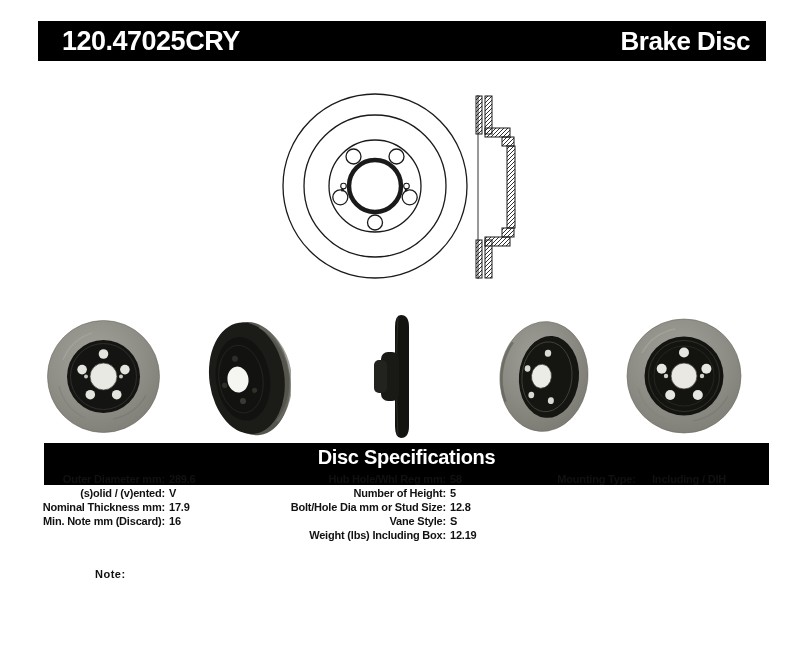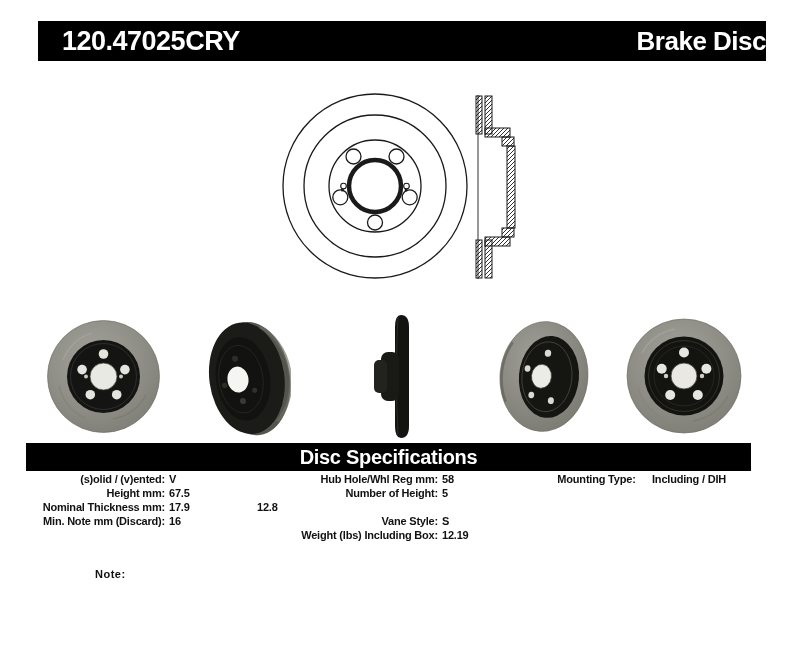--- a/index.html
+++ b/index.html
@@ -5,43 +5,43 @@
   html,body{margin:0;padding:0;background:#ffffff;}
   .page{
     position:relative;width:800px;height:655px;background:#ffffff;
     font-family:"Liberation Sans","DejaVu Sans",sans-serif;overflow:hidden;
   }
   
   .header-bar{
     position:absolute;left:38px;top:21px;width:728px;height:40px;
     background:#000000;color:#ffffff;
     display:flex;align-items:center;justify-content:space-between;
-    padding:0 0 0 24px;box-sizing:border-box;
+    padding:0 16px 0 24px;box-sizing:border-box;
   }
   .part-number{font-size:27px;font-weight:bold;letter-spacing:-0.5px;}
   .product-type{font-size:26px;font-weight:bold;letter-spacing:-0.5px;margin-left:40px;}
   
   .drawing-front{position:absolute;left:280px;top:91px;width:190px;height:190px;}
   .drawing-section{position:absolute;left:468px;top:92px;width:56px;height:190px;}
   
   .photo{position:absolute;}
   .photo-1{left:47px;top:320px;width:113px;height:113px;}
   .photo-2{left:207px;top:319px;width:84px;height:119px;}
   .photo-3{left:370px;top:313px;width:47px;height:127px;}
   .photo-4{left:498px;top:320px;width:92px;height:113px;}
   .photo-5{left:625px;top:318px;width:118px;height:116px;}
   
   .spec-bar{
-    position:absolute;left:26px;top:443px;width:725px;height:28px;
+    position:absolute;left:44px;top:443px;width:725px;height:42px;
     background:#000000;color:#ffffff;text-align:center;
     font-size:20px;font-weight:bold;line-height:28px;letter-spacing:-0.3px;
   }
   .spec-col{position:absolute;top:472px;color:#111111;}
   .spec-col-1{left:40px;width:230px;}
-  .spec-col-2{left:253px;width:290px;}
+  .spec-col-2{left:261px;width:290px;}
   .spec-col-3{left:545px;width:235px;}
   .spec-row{display:flex;line-height:14px;font-size:11px;font-weight:bold;letter-spacing:-0.2px;}
   .spec-label{text-align:right;white-space:nowrap;}
   .spec-col-1 .spec-label{width:125px;}
   .spec-col-2 .spec-label{width:185px;}
   .spec-col-3 .spec-label{width:103px;text-align:center;}
   .spec-value{margin-left:4px;white-space:nowrap;}
   
   .note-label{
     position:absolute;left:95px;top:568px;
@@ -193,47 +193,48 @@
     <circle cx="41" cy="58" r="2.2" fill="#d0d0c8"></circle>
     <circle cx="77" cy="58" r="2.2" fill="#d0d0c8"></circle>
   </svg>
 
   <div class="spec-bar">
     <span>Disc Specifications</span>
   </div>
 
   <div class="spec-col spec-col-1">
     <div class="spec-row">
+      <span class="spec-label">Outer Diameter mm:</span>
+      <span class="spec-value">289.6</span>
+    </div>
+    <div class="spec-row">
       <span class="spec-label">(s)olid / (v)ented:</span>
       <span class="spec-value">V</span>
     </div>
     <div class="spec-row">
-      <span class="spec-label">Height mm:</span>
-      <span class="spec-value">67.5</span>
-    </div>
-    <div class="spec-row">
       <span class="spec-label">Nominal Thickness mm:</span>
       <span class="spec-value">17.9</span>
     </div>
     <div class="spec-row">
       <span class="spec-label">Min. Note mm (Discard):</span>
       <span class="spec-value">16</span>
     </div>
   </div>
 
   <div class="spec-col spec-col-2">
     <div class="spec-row">
       <span class="spec-label">Hub Hole/Whl Reg mm:</span>
       <span class="spec-value">58</span>
     </div>
     <div class="spec-row">
       <span class="spec-label">Number of Height:</span>
       <span class="spec-value">5</span>
     </div>
     <div class="spec-row">
+      <span class="spec-label">Bolt/Hole Dia mm or Stud Size:</span>
       <span class="spec-value">12.8</span>
     </div>
     <div class="spec-row">
       <span class="spec-label">Vane Style:</span>
       <span class="spec-value">S</span>
     </div>
     <div class="spec-row">
       <span class="spec-label">Weight (lbs) Including Box:</span>
       <span class="spec-value">12.19</span>
     </div>

